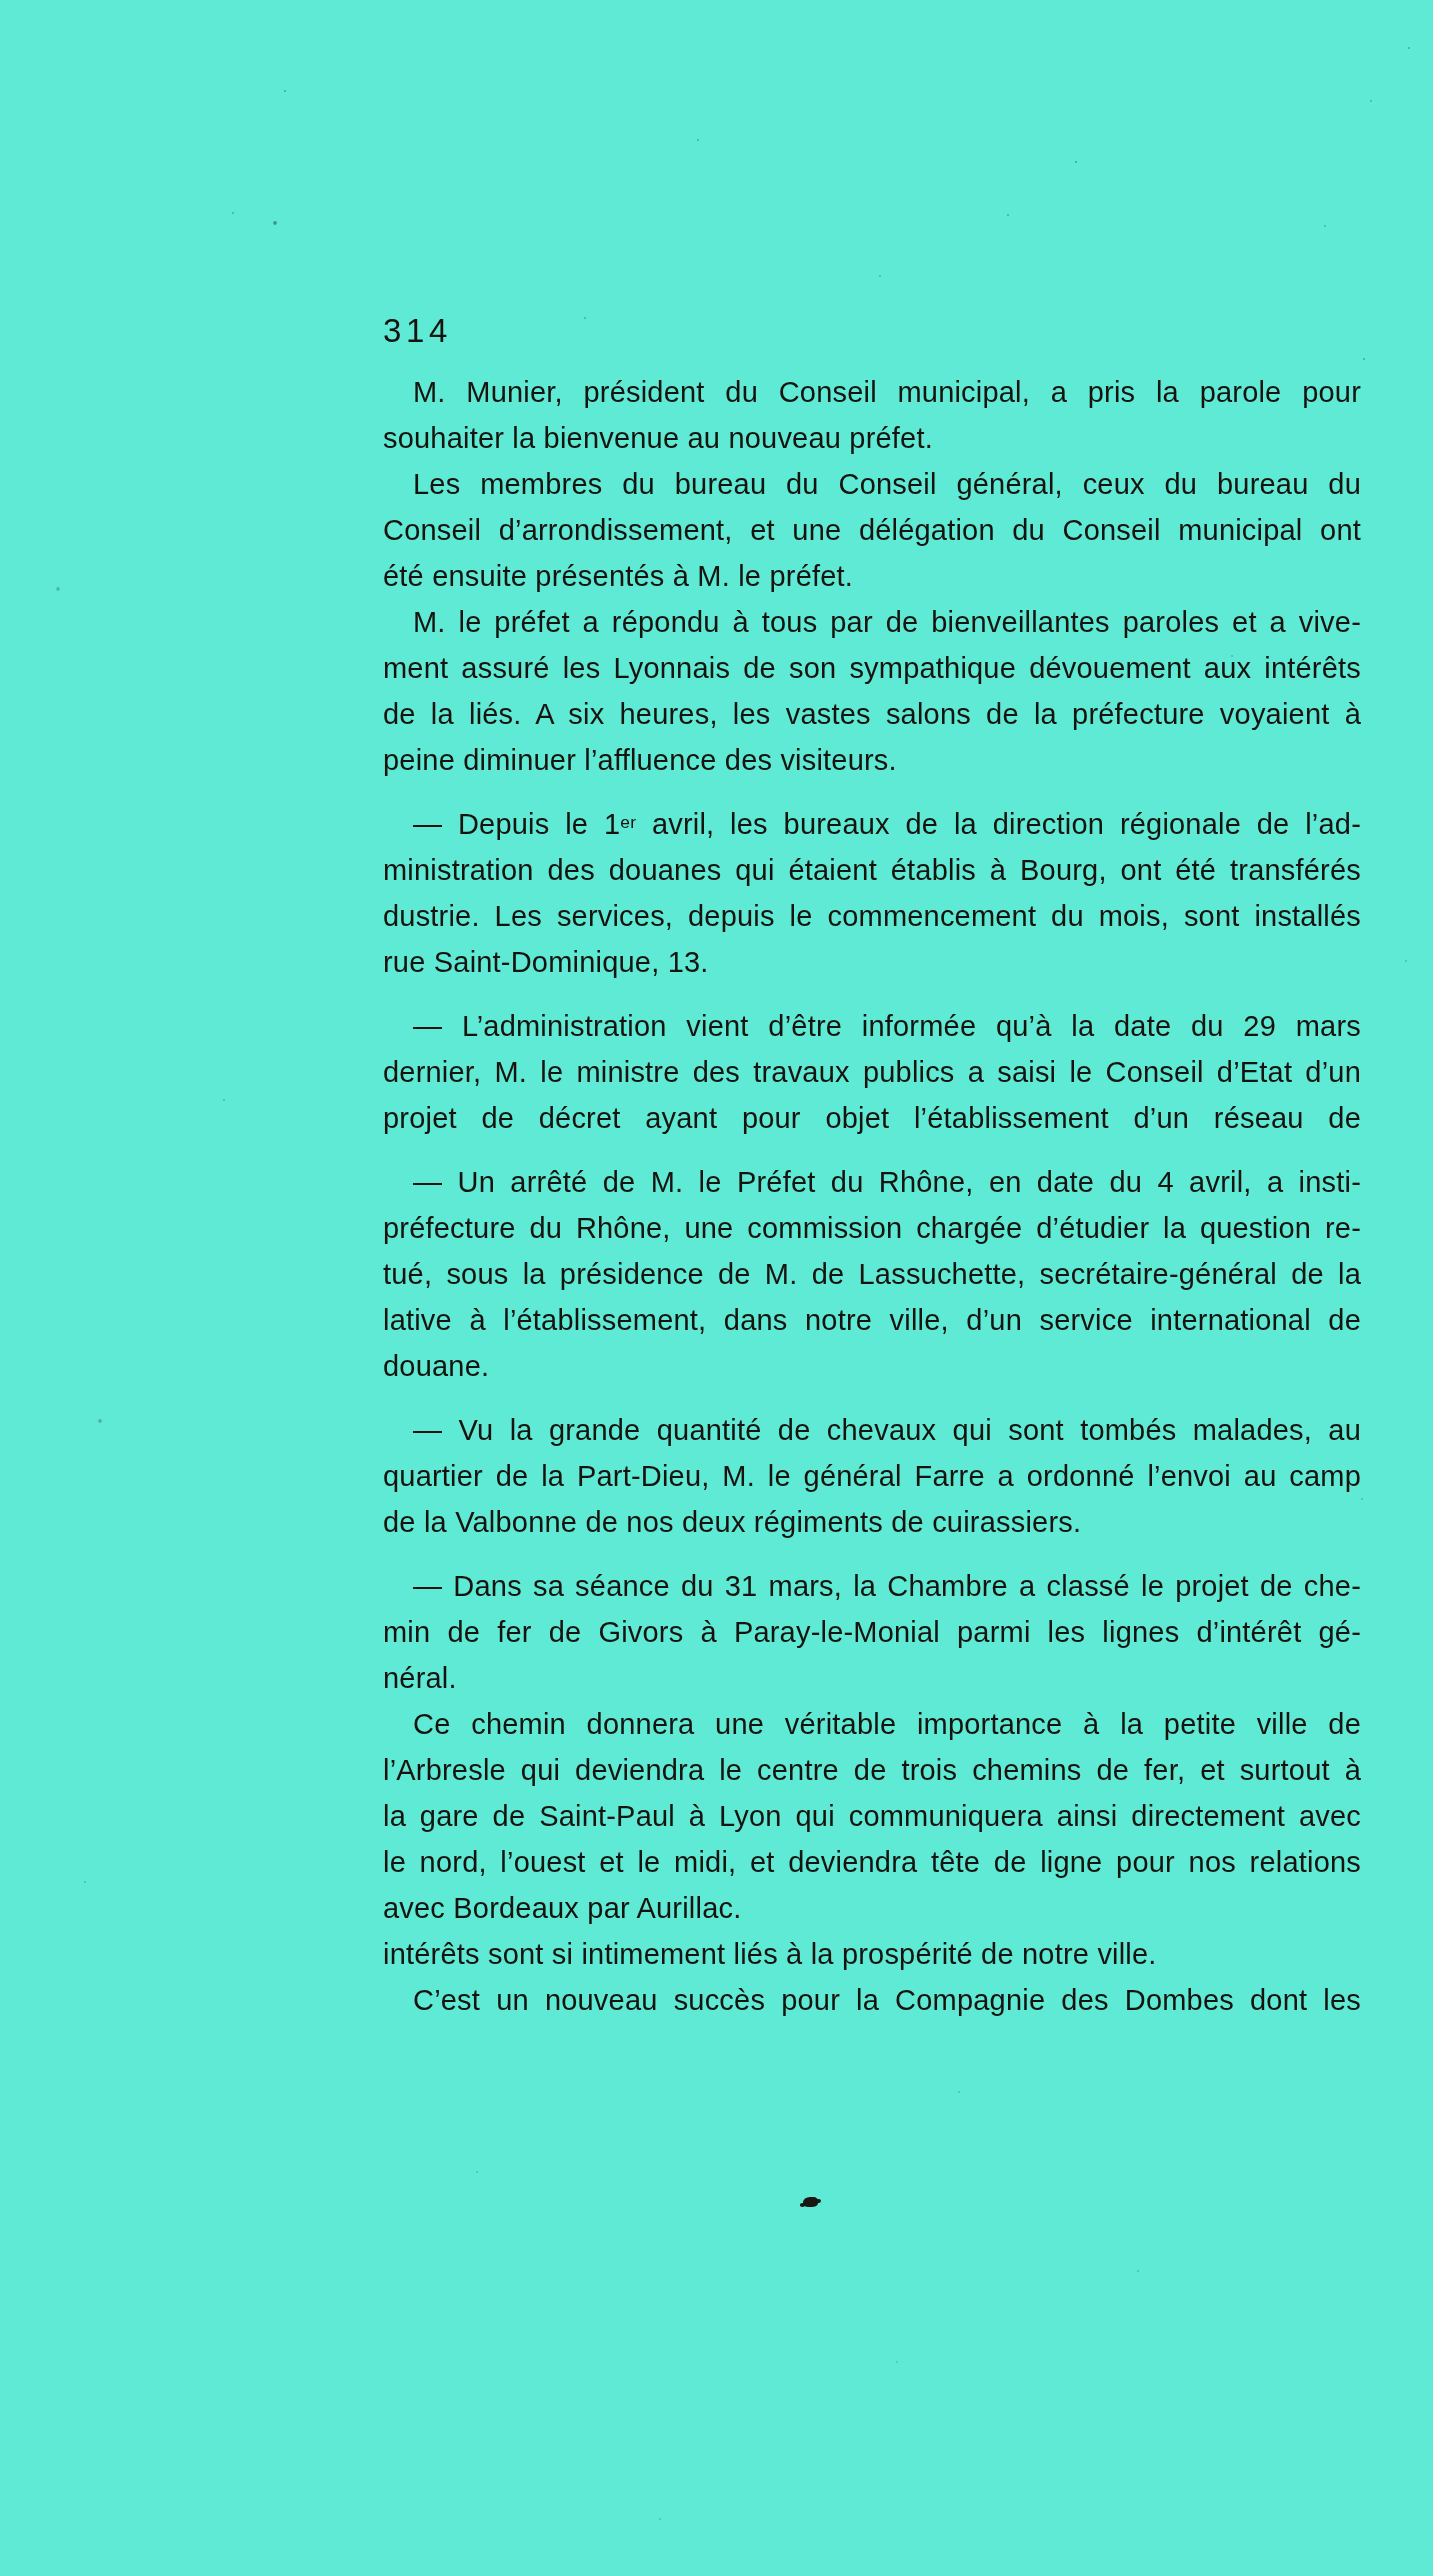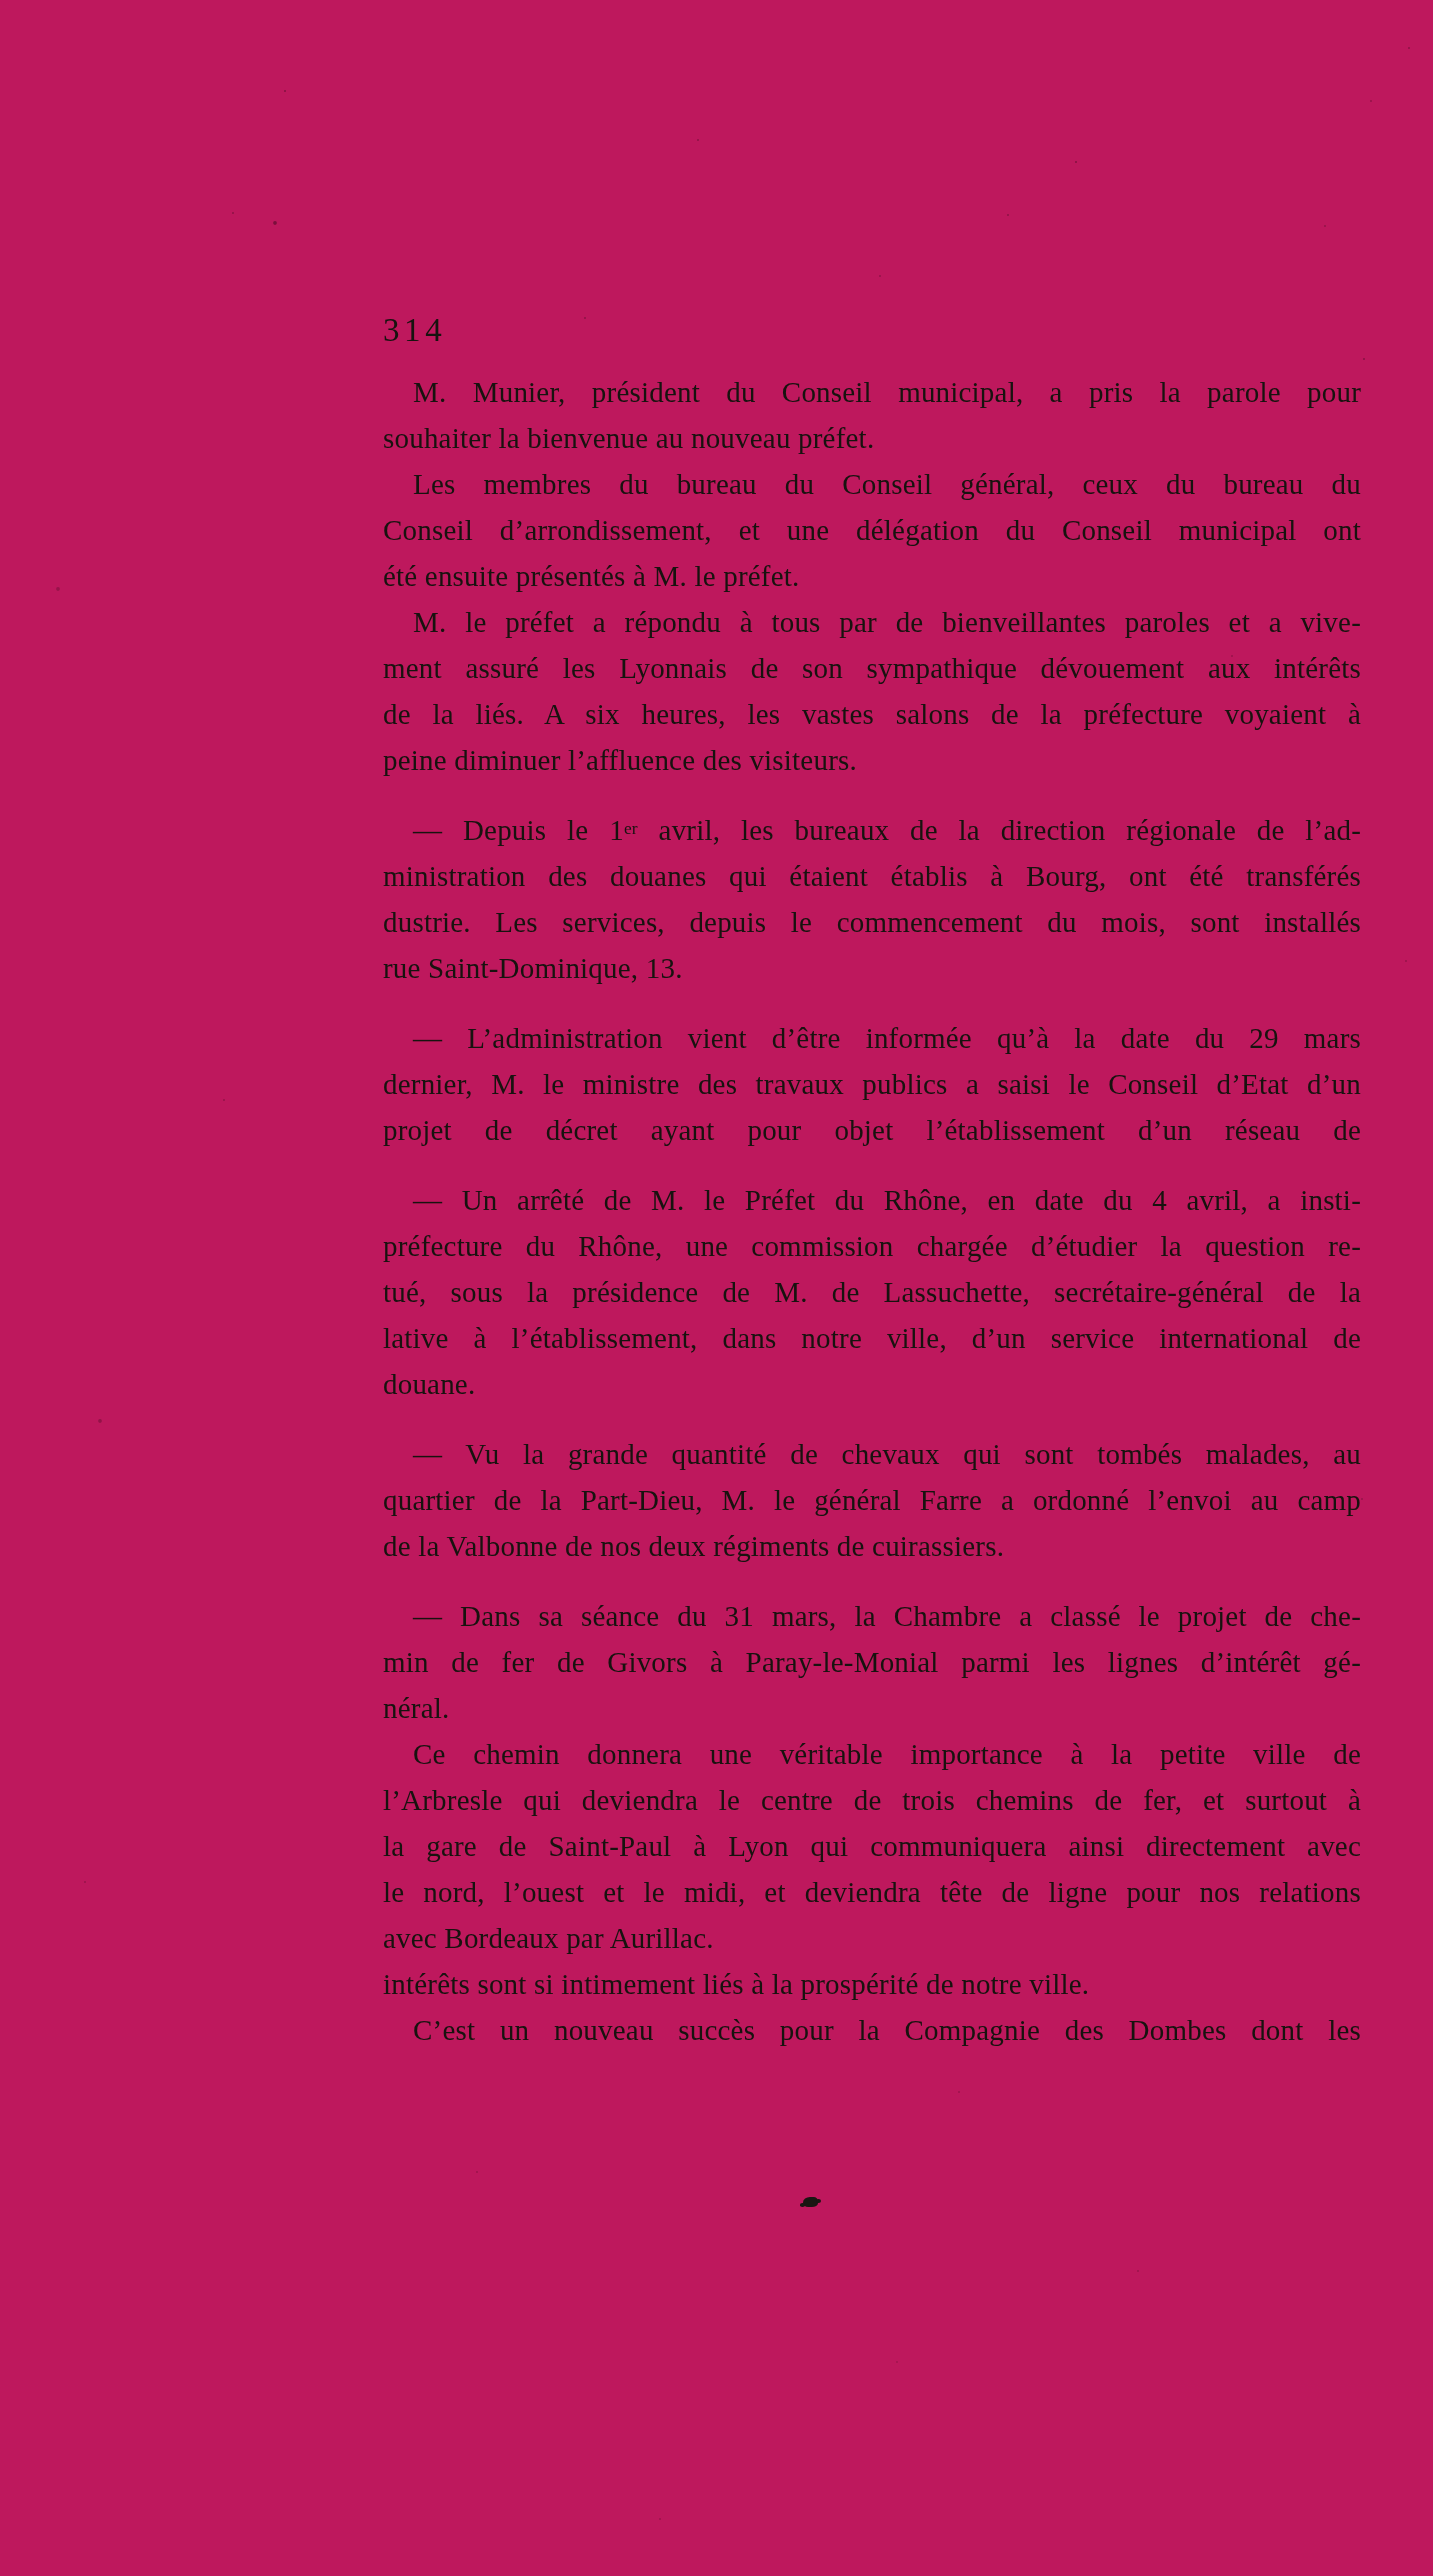--- a/index.html
+++ b/index.html
@@ -2,23 +2,23 @@
 <html style="font-size:14.6px"><head>
 <meta charset="utf-8">
 <style>
   html, body { margin: 0; padding: 0; }
   body { width: 1434px; height: 2576px; background: #ffffff; }
 
   .page {
     position: relative;
     width: 1434px;
     height: 2576px;
-    background: #be185d;
+    background: #5eead4;
     overflow: hidden;
-    font-family: Liberation Serif, serif;
+    font-family: Liberation Sans, sans-serif;
     color: #17130f;
   }
 
   .text-col {
     position: absolute;
     left: 383px;
     top: 310px;
     width: 978px;
   }
 
@@ -38,21 +38,21 @@
     font-size: 26.5px;
     letter-spacing: 2.3px;
     word-spacing: 12.8px;
     padding-top: 2.7px;
     line-height: 1;
   }
 
   .paragraphs { margin-top: 9px; }
 
   .paragraph { margin: 0; }
-  .paragraph.section-start { margin-top: 24px; }
+  .paragraph.section-start { margin-top: 18px; }
 
   .line {
     font-size: 29px;
     line-height: 46px;
     letter-spacing: 0.2px;
     text-align: justify;
     text-align-last: justify;
     white-space: normal;
   }
   .line.first { text-indent: 30px; }

